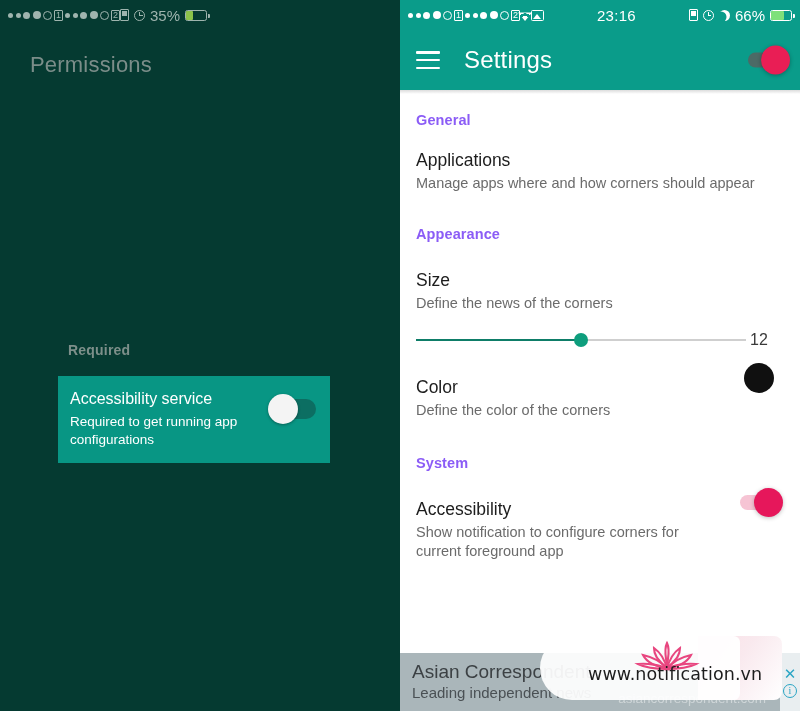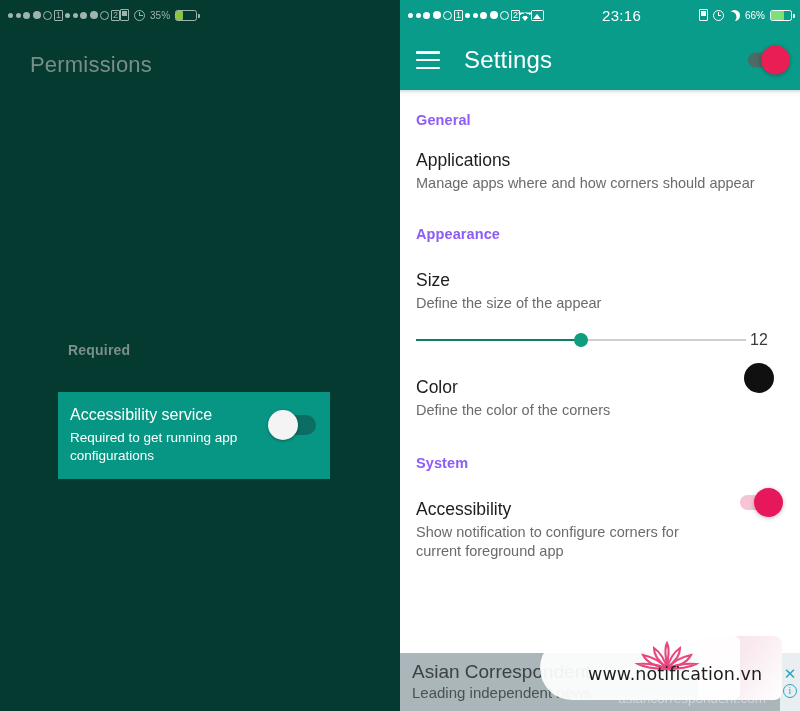--- a/index.html
+++ b/index.html
@@ -16,21 +16,21 @@
     width: 400px; height: 711px;
     background: #053a31;
     position: relative;
   }
   .statusbar {
     height: 30px; display: flex; align-items: center;
     padding: 0 8px; font-size: 14px;
   }
   .sb-left { display: flex; align-items: center; gap: 2px; flex: 0 0 auto; }
   .sb-mid { flex: 1 1 auto; text-align: center; font-size: 15px; letter-spacing: .3px; }
-  .sb-right { display: flex; align-items: center; gap: 5px; flex: 0 0 auto; font-size: 10px; }
+  .sb-right { display: flex; align-items: center; gap: 5px; flex: 0 0 auto; font-size: 15px; }
   .panel-left .statusbar { color: #9fb4ae; background: #053a31; }
   .dots { display: flex; align-items: center; gap: 2.5px; }
   .dot { width: 5px; height: 5px; border-radius: 50%; background: currentColor; }
   .dot.d3 { width: 7px; height: 7px; }
   .dot.d4 { width: 8px; height: 8px; }
   .ring { width: 9px; height: 9px; border-radius: 50%; border: 1.5px solid currentColor; }
   .simglyph { font-size: 9px; border: 1px solid currentColor; border-radius: 1px;
               padding: 0 1px; line-height: 9px; }
   .batt {
     width: 22px; height: 11px; border: 1.5px solid currentColor; border-radius: 2.5px;
@@ -48,21 +48,21 @@
 
   .page-title {
     color: #7b8d89; font-size: 22px; font-weight: 400;
     padding: 22px 0 0 30px; letter-spacing: .2px;
   }
   .required-label {
     position: absolute; left: 68px; top: 342px;
     color: #7d8f8a; font-size: 14px; font-weight: 700; letter-spacing: .2px;
   }
   .perm-card {
-    position: absolute; left: 58px; top: 392px; width: 272px;
+    position: absolute; left: 58px; top: 376px; width: 272px;
     background: #089684; padding: 13px 14px 14px 12px;
   }
   .perm-card-inner { display: flex; align-items: flex-start; }
   .perm-texts { flex: 1 1 auto; padding-right: 8px; }
   .perm-title { color: #ffffff; font-size: 16px; font-weight: 400; line-height: 1.25; }
   .perm-sub { color: #ffffff; font-size: 13.5px; line-height: 1.35; margin-top: 4px; }
   .switch-off {
     flex: 0 0 auto; width: 46px; height: 20px; border-radius: 10px;
     background: #0c6e62; position: relative; margin-top: 10px;
   }
@@ -315,21 +315,21 @@
 
       <div class="row">
         <div class="row-title">Applications</div>
         <div class="row-sub" style="padding-right:4px">Manage apps where and how corners should appear</div>
       </div>
 
       <div class="section-header" style="padding-top:32px">Appearance</div>
 
       <div class="row" style="padding-top:28px">
         <div class="row-title">Size</div>
-        <div class="row-sub">Define the size of the appear</div>
+        <div class="row-sub">Define the news of the corners</div>
       </div>
 
       <div class="slider-row">
         <div class="slider-track">
           <div class="slider-fill" style="width:50%"></div>
           <div class="slider-thumb" style="left:50%"></div>
         </div>
         <div class="slider-value">12</div>
       </div>
 

